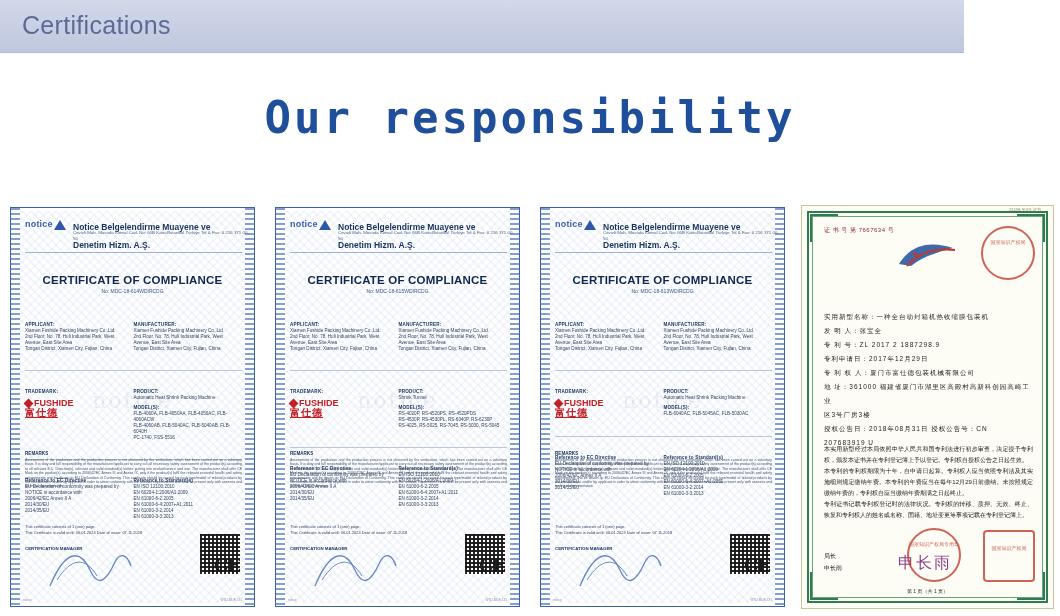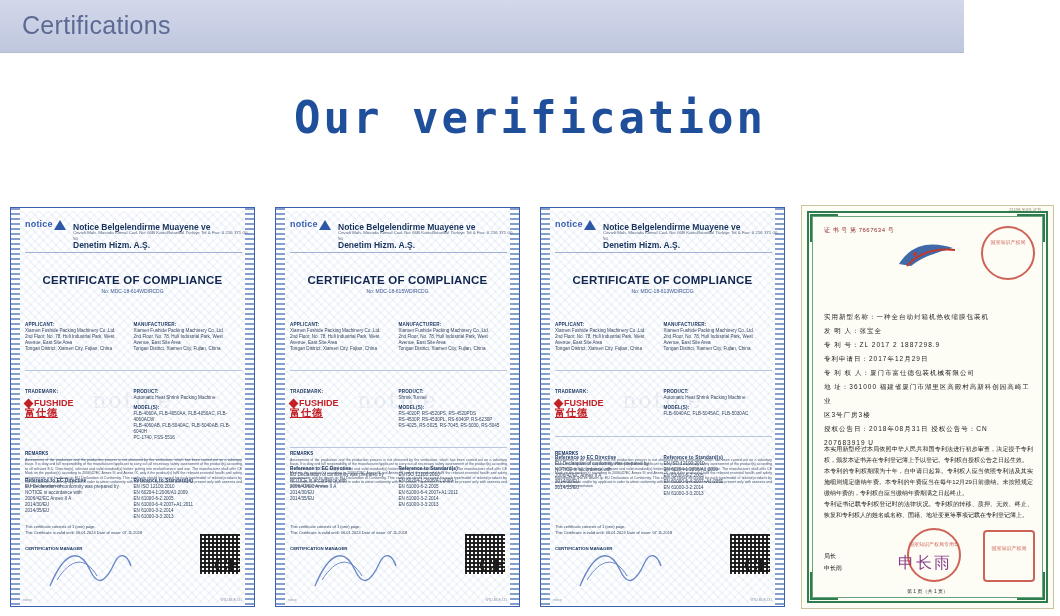--- a/index.html
+++ b/index.html
@@ -397,21 +397,21 @@
     color: #333;
   }
 </style>
 </head>
 <body>
 
 <div class="header-bar">
   <div class="header-title">Certifications</div>
 </div>
 
-<div class="page-heading">Our  verification</div>
+<div class="page-heading">Our  responsibility</div>
 
 <div class="cert-strip">
 
   <div class="cert cert-ce">
     <div class="ce-page">
       <div class="ce-edge-left"></div>
       <div class="ce-edge-right"></div>
       <div class="watermark">notice</div>
 
       <div class="ce-head">

